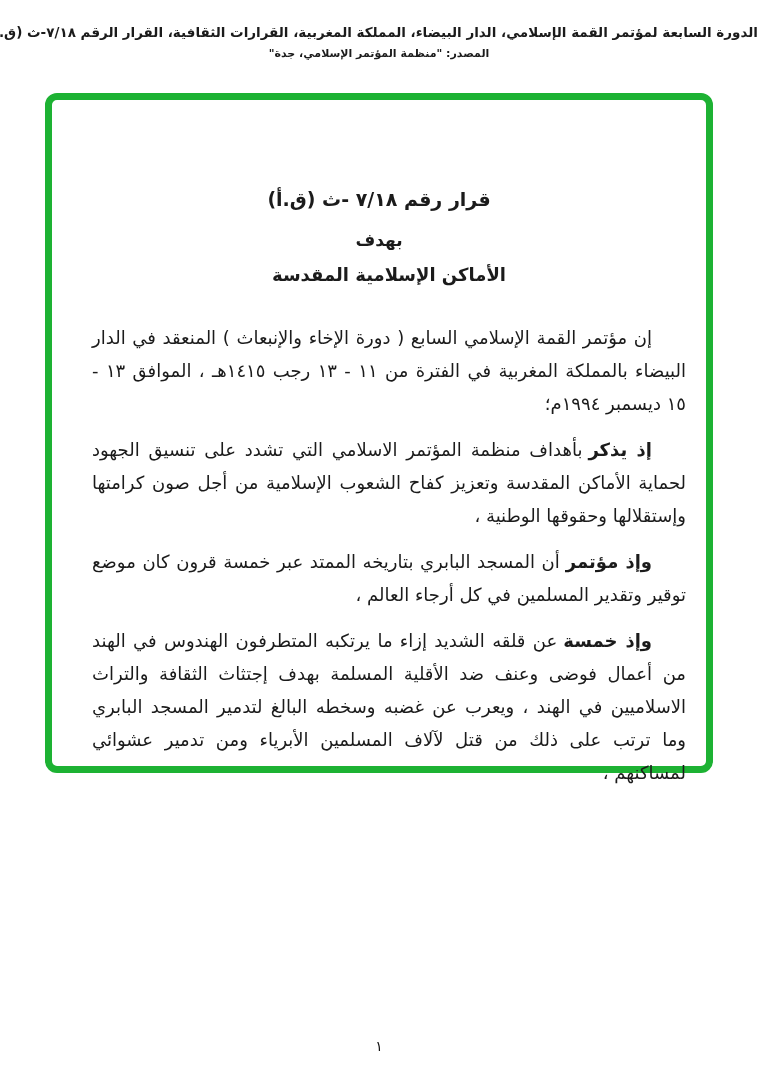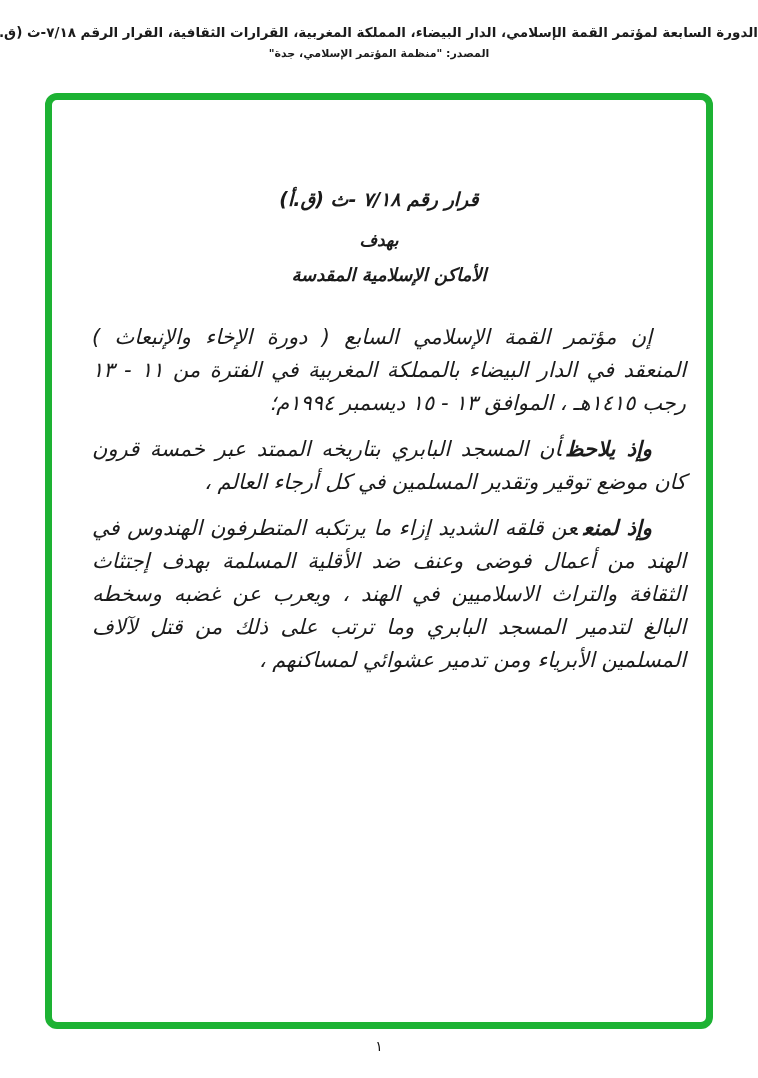--- a/index.html
+++ b/index.html
@@ -37,26 +37,25 @@
     margin-top: 7px;
     font-size: 11px;
     font-weight: bold;
   }
   
   .frame {
     position: absolute;
     left: 45px;
     top: 93px;
     width: 668px;
-    height: 936px;
+    height: 680px;
     box-sizing: border-box;
     border: 7px solid #1db233;
     border-radius: 12px;
     background: #ffffff;
-    font-style: italic;
   }
   
   .title-block {
     margin-top: 88px;
     text-align: center;
     direction: rtl;
     font-weight: bold;
   }
   .title-block .t1 {
     font-size: 19px;
@@ -72,21 +71,21 @@
     margin-bottom: 11px;
   }
   .title-block .t4 {
     font-size: 18px;
     margin-left: 20px;
   }
   
   .body-text {
     direction: rtl;
     margin: 36px 20px 0 40px;
-    font-size: 21px;
+    font-size: 18px;
     line-height: 33px;
     text-align: justify;
   }
   .body-text p {
     margin: 0 0 13px 0;
     text-indent: 34px;
   }
   .lead {
     font-weight: bold;
     margin-left: 6px; 
@@ -116,21 +115,22 @@
   <div class="frame">
 
     <div class="title-block">
       <div class="t1">قرار رقم ٧/١٨ -ث (ق.أ)</div>
       <div class="t2">بهدف</div>
       <div class="t4">الأماكن الإسلامية المقدسة</div>
     </div>
 
     <div class="body-text">
       <p><span class="lead"></span><span>إن مؤتمر القمة الإسلامي السابع ( دورة الإخاء والإنبعاث ) المنعقد في الدار البيضاء بالمملكة المغربية في الفترة من ١١ - ١٣ رجب ١٤١٥هـ ، الموافق ١٣ - ١٥ ديسمبر ١٩٩٤م؛</span></p>
-      <p><span class="lead">وإذ يلاحظ</span><span>أن المسجد البابري بتاريخه الممتد عبر خمسة قرون كان موضع توقير وتقدير المسلمين في كل أرجاء العالم ،</span></p>
-      <p><span class="lead">وإذ لمنع</span><span>عن قلقه الشديد إزاء ما يرتكبه المتطرفون الهندوس في الهند من أعمال فوضى وعنف ضد الأقلية المسلمة بهدف إجتثاث الثقافة والتراث الاسلاميين في الهند ، ويعرب عن غضبه وسخطه البالغ لتدمير المسجد البابري وما ترتب على ذلك من قتل لآلاف المسلمين الأبرياء ومن تدمير عشوائي لمساكنهم ،</span></p>
+      <p><span class="lead">إذ يذكر</span><span>بأهداف منظمة المؤتمر الاسلامي التي تشدد على تنسيق الجهود لحماية الأماكن المقدسة وتعزيز كفاح الشعوب الإسلامية من أجل صون كرامتها وإستقلالها وحقوقها الوطنية ،</span></p>
+      <p><span class="lead">وإذ مؤتمر</span><span>أن المسجد البابري بتاريخه الممتد عبر خمسة قرون كان موضع توقير وتقدير المسلمين في كل أرجاء العالم ،</span></p>
+      <p><span class="lead">وإذ خمسة</span><span>عن قلقه الشديد إزاء ما يرتكبه المتطرفون الهندوس في الهند من أعمال فوضى وعنف ضد الأقلية المسلمة بهدف إجتثاث الثقافة والتراث الاسلاميين في الهند ، ويعرب عن غضبه وسخطه البالغ لتدمير المسجد البابري وما ترتب على ذلك من قتل لآلاف المسلمين الأبرياء ومن تدمير عشوائي لمساكنهم ،</span></p>
     </div>
 
   </div>
 
   <div class="page-number">١</div>
 
 </div>
 
 </body></html>

